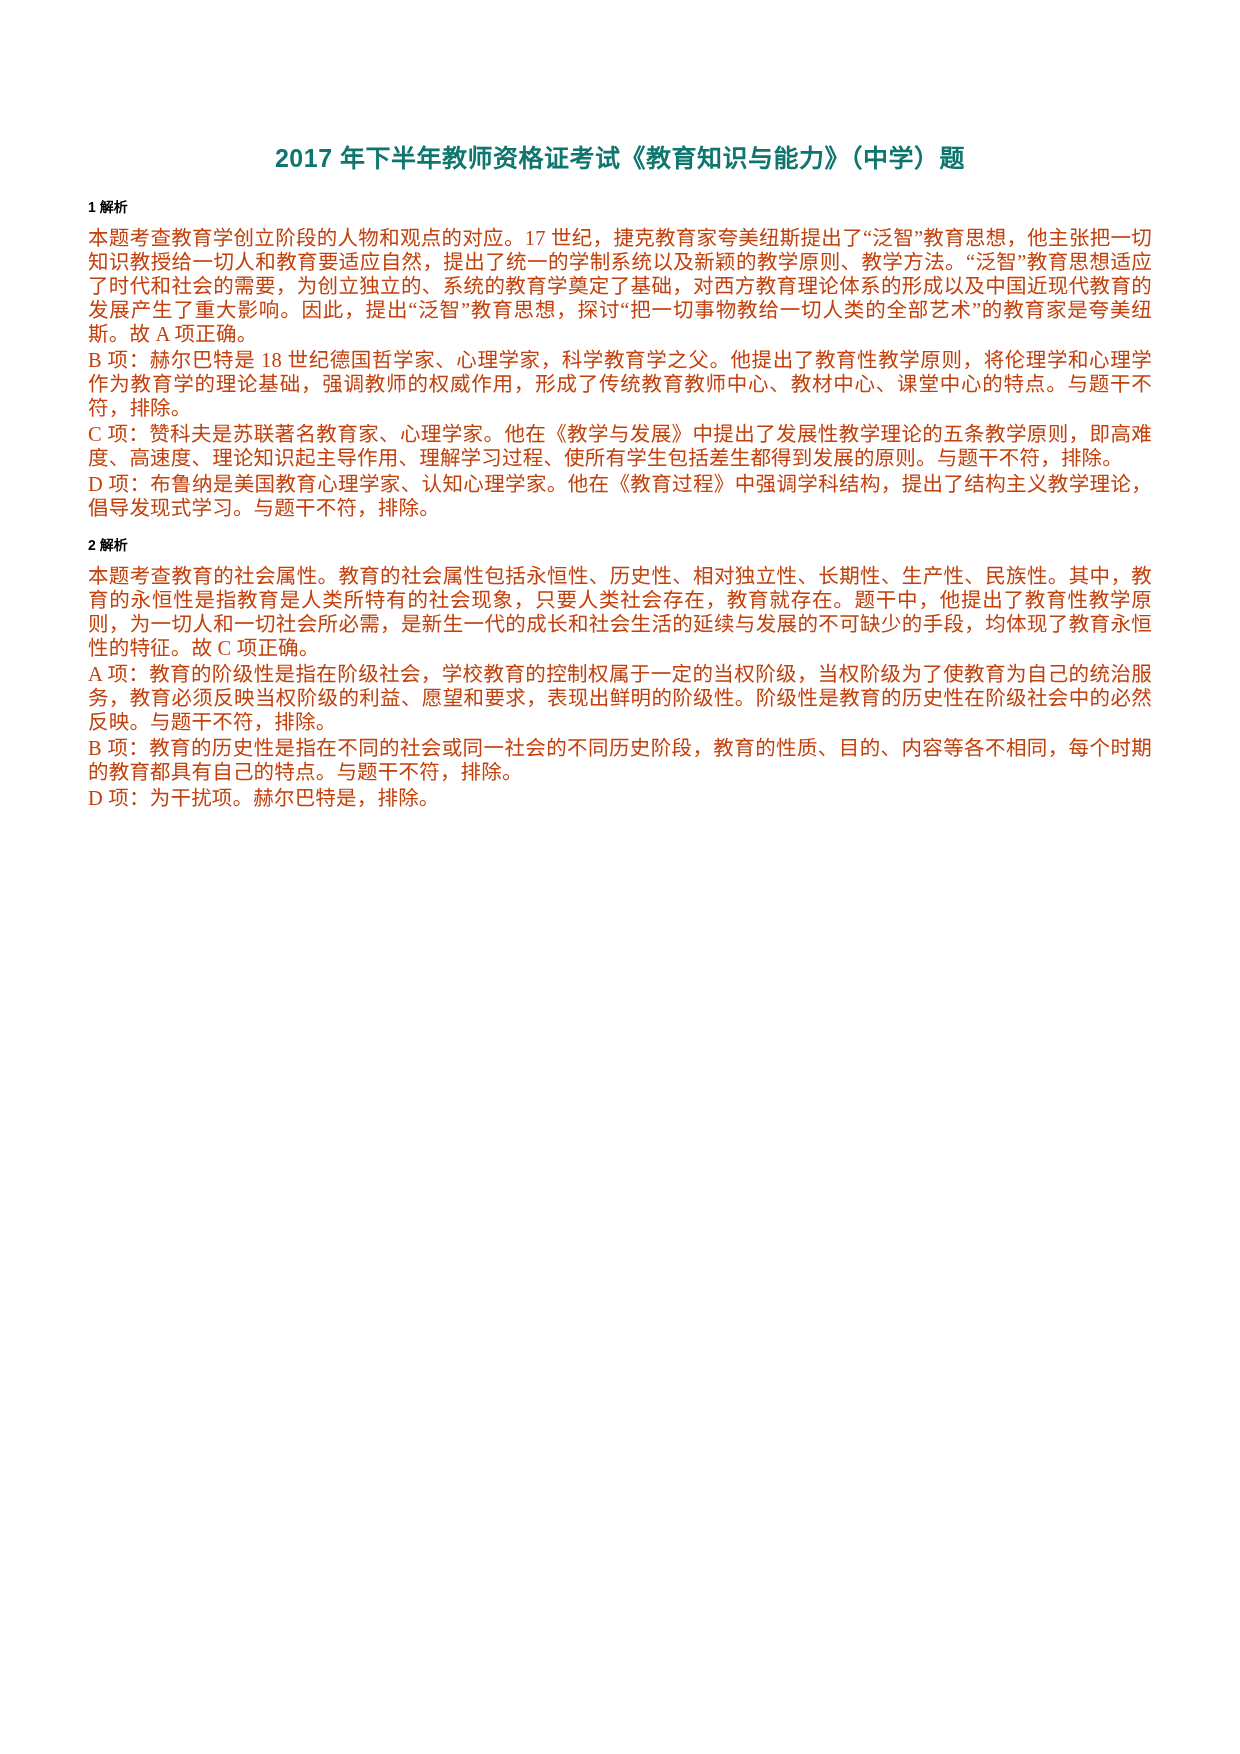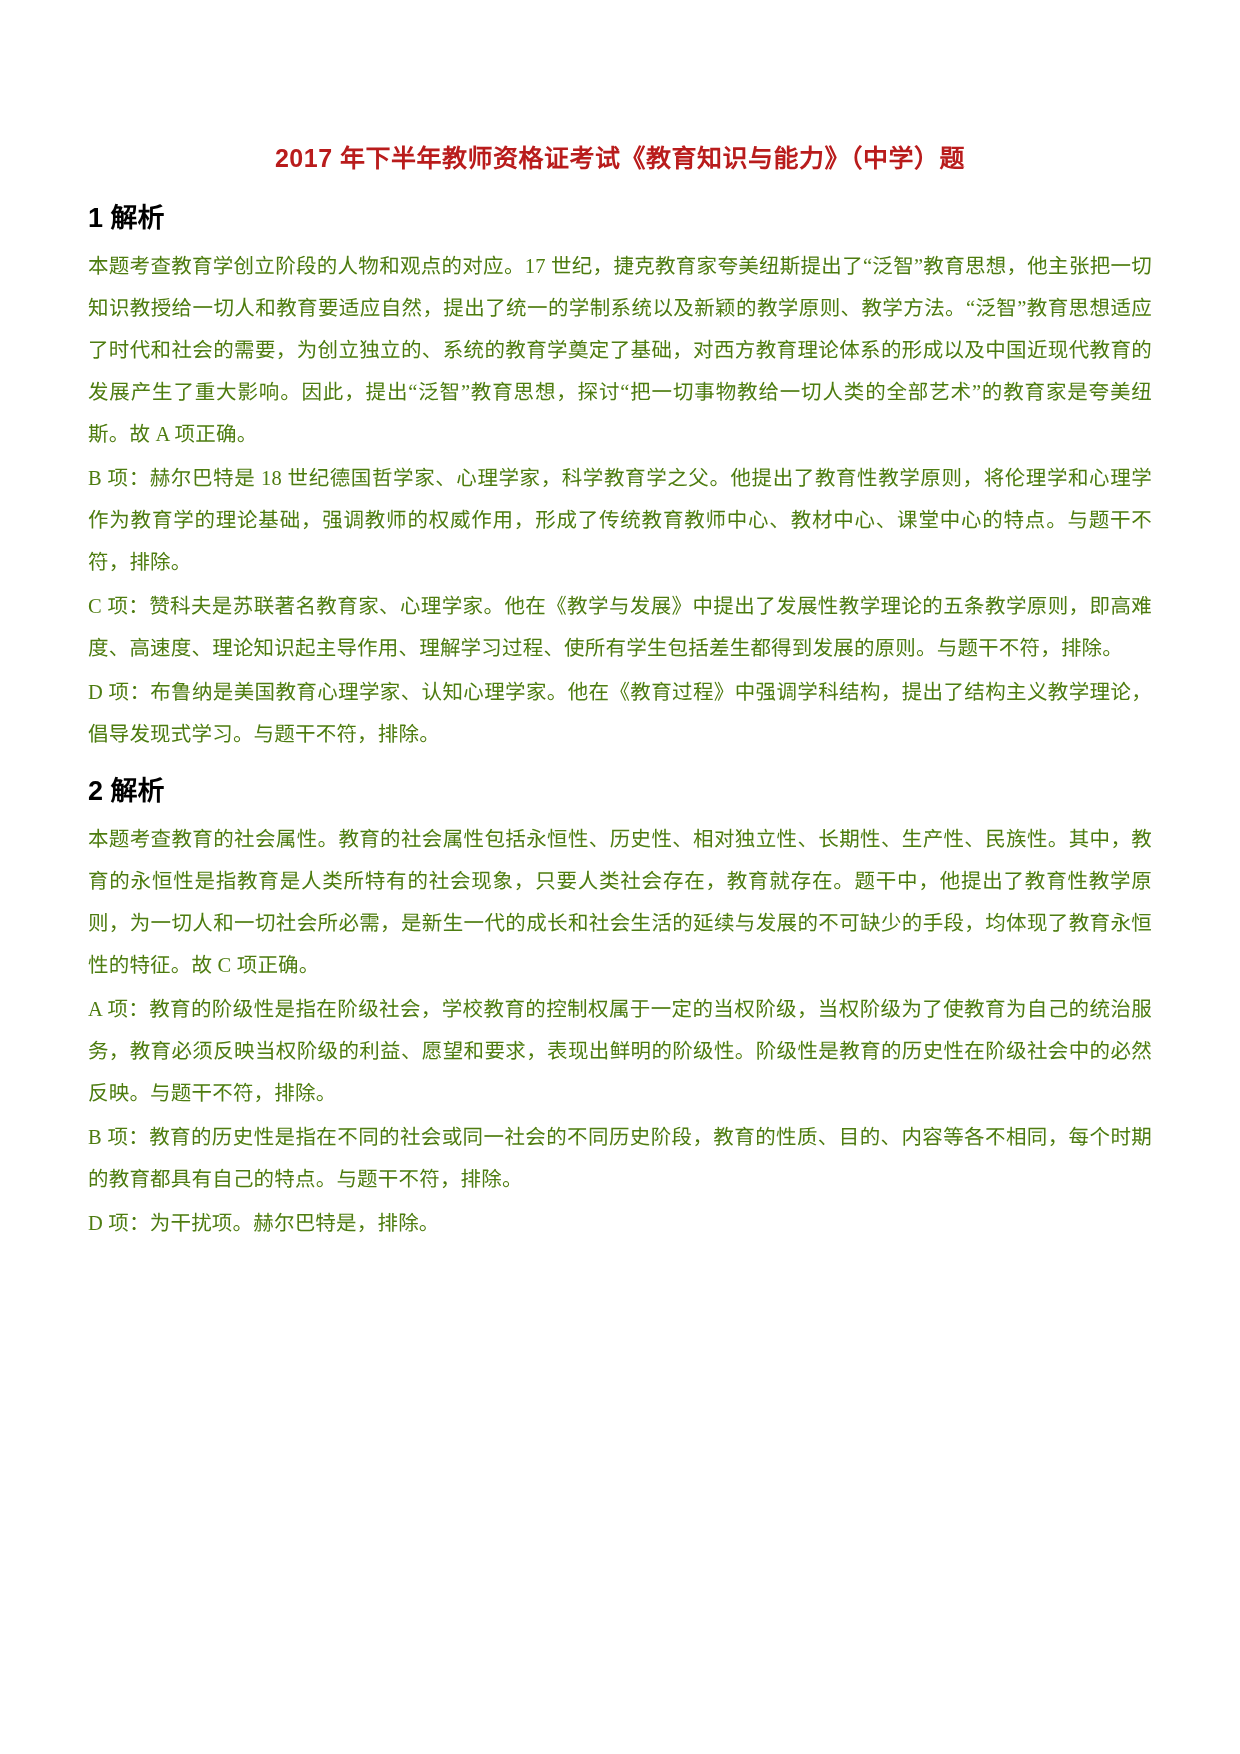--- a/index.html
+++ b/index.html
@@ -18,36 +18,36 @@
     font-family: "Liberation Serif", "DejaVu Serif", serif;
     color: #000000;
   }
   .doc-title {
     text-align: center;
     font-family: "Liberation Sans", "DejaVu Sans", sans-serif;
     font-weight: bold;
     font-size: 25px;
     letter-spacing: 0.5px;
     margin: 18px 0 22px 0;
-    color: #b91c1c;
+    color: #0f766e;
   }
   .section-head {
     font-family: "Liberation Sans", "DejaVu Sans", sans-serif;
     font-weight: bold;
-    font-size: 27px;
+    font-size: 14px;
     margin: 14px 0 10px 0;
     color: #000;
   }
   .para {
     font-size: 20.5px;
-    line-height: 42px;
+    line-height: 24px;
     text-align: justify;
     text-justify: inter-ideograph;
     margin: 0 0 2px 0;
-    color: #4d7c0f;
+    color: #c2410c;
     letter-spacing: 0.2px;
   }
   .block {
     margin-bottom: 6px;
   }
 </style>
 </head>
 <body>
 
 <div class="page">

